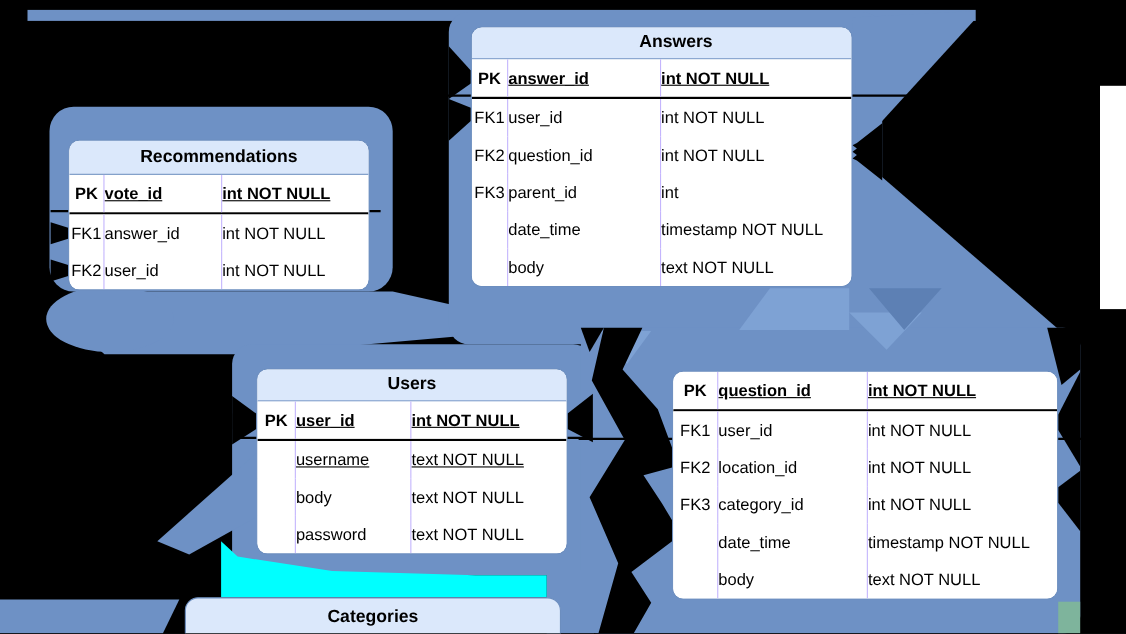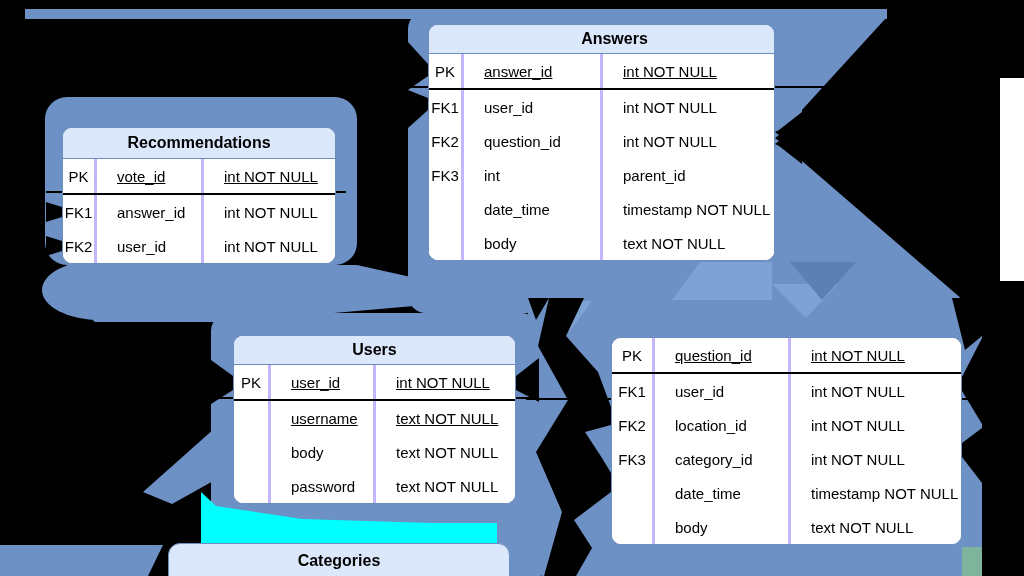--- a/index.html
+++ b/index.html
@@ -13,23 +13,23 @@
     overflow:hidden;box-sizing:border-box;
   }
   .tbl-header{
     background:#dbe8fb;border-bottom:1px solid #6c8ebf;
     display:flex;align-items:center;justify-content:center;
     font-weight:bold;font-size:16px;
   }
   .tbl-row{display:grid;background:#fff;font-size:15px;}
   .tbl-row .c{display:flex;align-items:center;overflow:hidden;white-space:nowrap;}
   .tbl-row .key{justify-content:center;}
-  .tbl-row .name,.tbl-row .type{border-left:3px solid #c4b5fd;padding-left:20px;}
+  .tbl-row .name,.tbl-row .type{border-left:1px solid #c4b5fd;padding-left:0;}
   .tbl-row.pk{border-bottom:2px solid #000;}
-  .tbl-row.pk .c{font-weight:normal;}
+  .tbl-row.pk .c{font-weight:bold;}
   .tbl-row.pk .name,.tbl-row.pk .type{text-decoration:underline;}
   .cat-header{
     position:absolute;background:#dbe8fb;border:1px solid #6c8ebf;
     border-radius:12px 12px 0 0;display:flex;align-items:flex-start;justify-content:center;
     font-weight:bold;font-size:16px;padding-top:8px;box-sizing:border-box;
   }
 </style>
 </head>
 <body>
 
@@ -121,22 +121,22 @@
       <div class="c name">user_id</div>
       <div class="c type">int NOT NULL</div>
     </div>
     <div class="tbl-row" style="grid-template-columns:32px 139px 1fr;height:34px;">
       <div class="c key">FK2</div>
       <div class="c name">question_id</div>
       <div class="c type">int NOT NULL</div>
     </div>
     <div class="tbl-row" style="grid-template-columns:32px 139px 1fr;height:34px;">
       <div class="c key">FK3</div>
+      <div class="c name">parent_id</div>
       <div class="c type">int</div>
-      <div class="c name">parent_id</div>
     </div>
     <div class="tbl-row" style="grid-template-columns:32px 139px 1fr;height:34px;">
       <div class="c key"></div>
       <div class="c name">date_time</div>
       <div class="c type">timestamp NOT NULL</div>
     </div>
     <div class="tbl-row" style="grid-template-columns:32px 139px 1fr;height:34px;">
       <div class="c key"></div>
       <div class="c name">body</div>
       <div class="c type">text NOT NULL</div>

